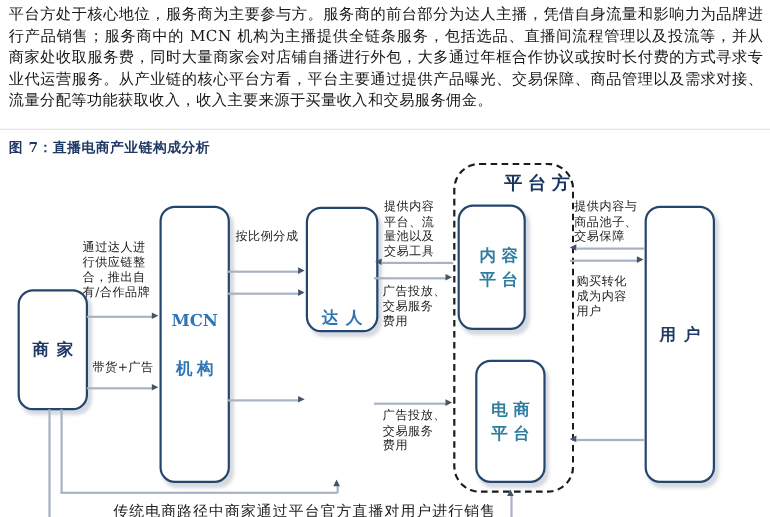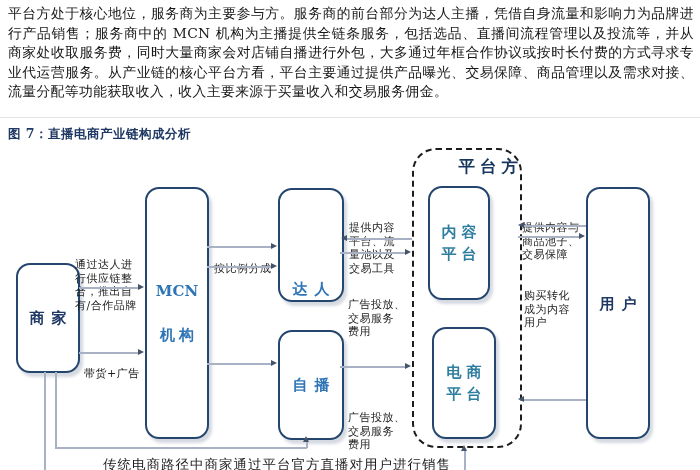--- a/index.html
+++ b/index.html
@@ -36,21 +36,21 @@
   .group{
     position:absolute;left:412px;top:148px;width:106px;height:296px;
     border:2px dashed #1c1c1c;border-radius:24px;background:transparent;
   }
   .group-label{
     position:absolute;left:412px;top:156px;width:106px;text-align:right;
     font-size:16.5px;font-weight:bold;color:#17365d;letter-spacing:5px;padding-left:5px;
   }
   .elabel{
     position:absolute;font-size:11px;line-height:13.6px;color:#1c1c1c;
-    white-space:pre-line;letter-spacing:.5px;margin-top:40px;
+    white-space:pre-line;letter-spacing:.5px;
   }
   .ln{position:absolute;background:#a8b2c4;}
   .h{height:1.5px;}
   .v{width:1.5px;}
   .ar{position:absolute;width:0;height:0;}
   .ar-r{border-top:3.5px solid transparent;border-bottom:3.5px solid transparent;border-left:6.5px solid #44546a;}
   .ar-l{border-top:3.5px solid transparent;border-bottom:3.5px solid transparent;border-right:6.5px solid #44546a;}
   .ar-u{border-left:3.5px solid transparent;border-right:3.5px solid transparent;border-bottom:6.5px solid #44546a;}
   .bottom-note{
     position:absolute;left:103px;top:456px;font-size:13.5px;color:#1c1c1c;
@@ -75,44 +75,41 @@
 
   <div class="node" style="left:145px;top:187px;width:60px;height:248px;">
     <span class="lbl blue"><span>MCN</span><br>
     <span class="ls" style="letter-spacing:4px;padding-left:4px;">机构</span></span>
   </div>
 
   <div class="node" style="left:278px;top:188px;width:62px;height:110px;align-items:flex-end;">
     <span class="lbl blue ls">达人</span>
   </div>
 
-  <div class="node" style="left:278px;top:330px;width:62px;height:106px;">
-    <span class="lbl blue ls">自播</span>
-  </div>
 
-  <div class="node" style="left:428px;top:186px;width:58px;height:110px;">
+  <div class="node" style="left:416px;top:186px;width:58px;height:110px;justify-content:flex-end;">
     <span class="lbl teal" style="letter-spacing:5px;padding-left:5px;">内容
 平台</span>
   </div>
 
   <div class="node" style="left:432px;top:327px;width:60px;height:108px;">
     <span class="lbl teal" style="letter-spacing:5px;padding-left:5px;">电商
 平台</span>
   </div>
 
   <div class="node" style="left:586px;top:187px;width:60px;height:248px;">
     <span class="lbl navy ls" style="margin-top:-18px;">用户</span>
   </div>
 
   <div class="elabel" style="left:75px;top:218px;width:70px;">通过达人进
 行供应链整
 合，推出自
 有/合作品牌</div>
   <div class="elabel" style="left:84px;top:327px;">带货+广告</div>
-  <div class="elabel" style="left:214px;top:222px;">按比例分成</div>
+  <div class="elabel" style="left:214px;top:208px;">按比例分成</div>
   <div class="elabel" style="left:349px;top:181px;width:56px;">提供内容
 平台、流
 量池以及
 交易工具</div>
   <div class="elabel" style="left:348px;top:258px;width:62px;">广告投放、
 交易服务
 费用</div>
   <div class="elabel" style="left:348px;top:371px;width:62px;">广告投放、
 交易服务
 费用</div>

